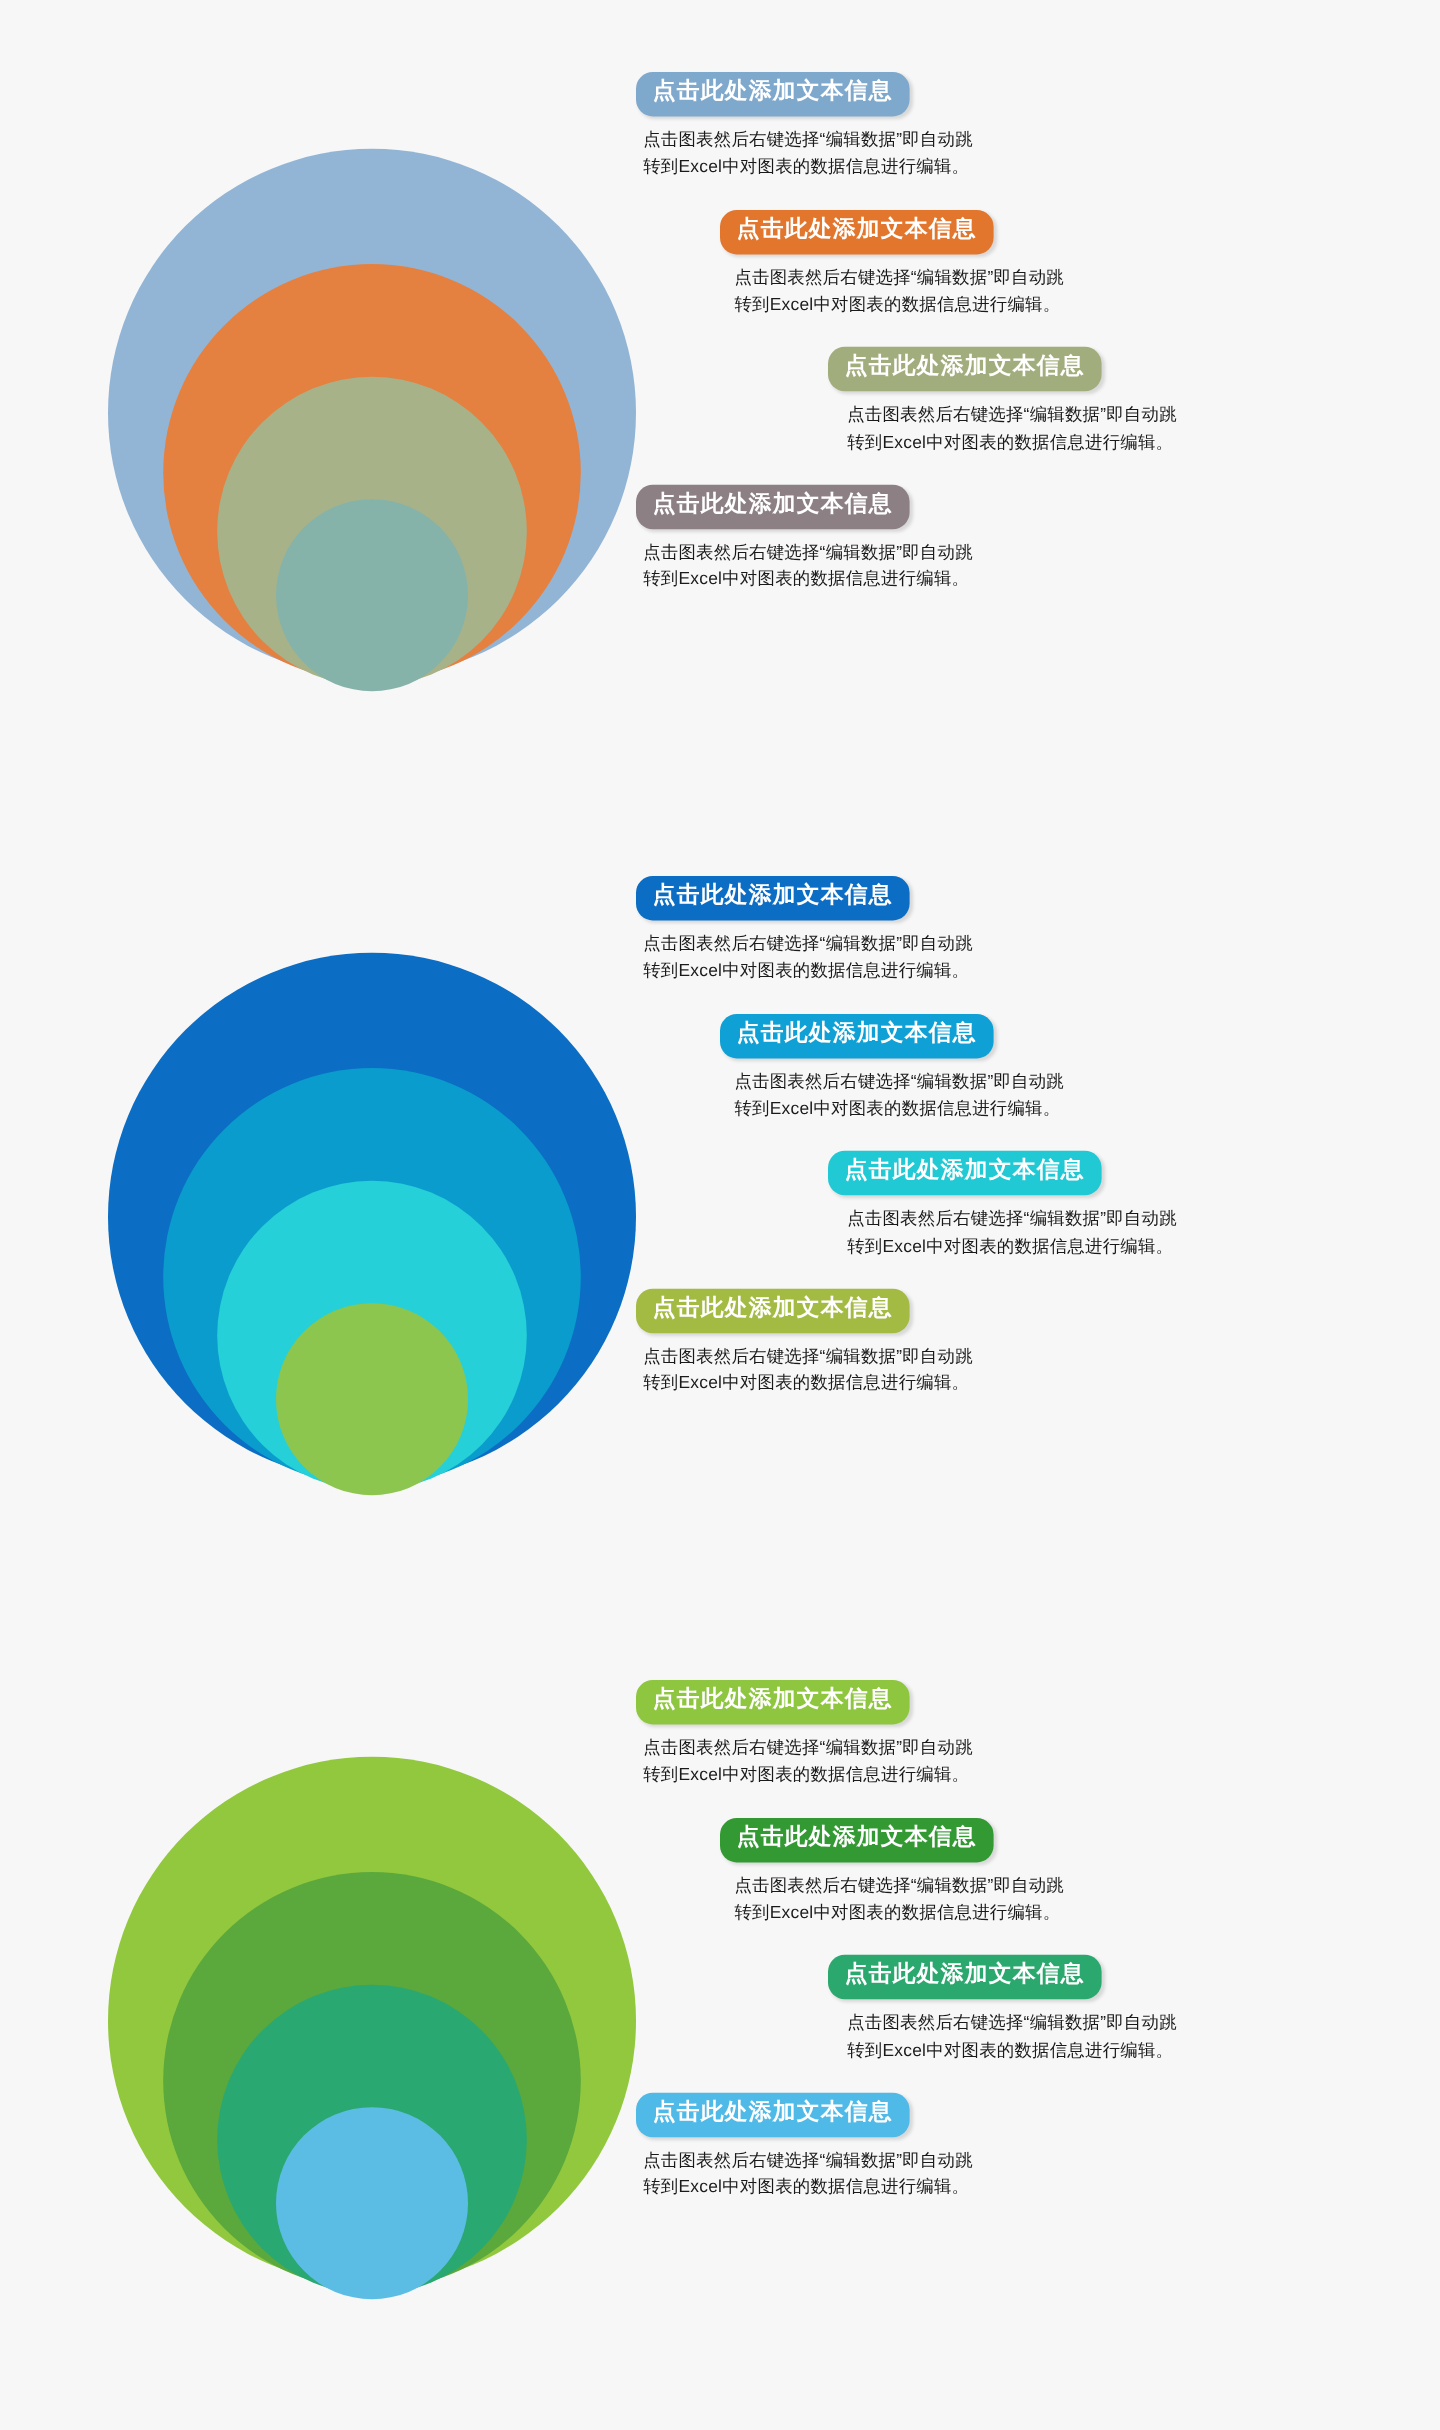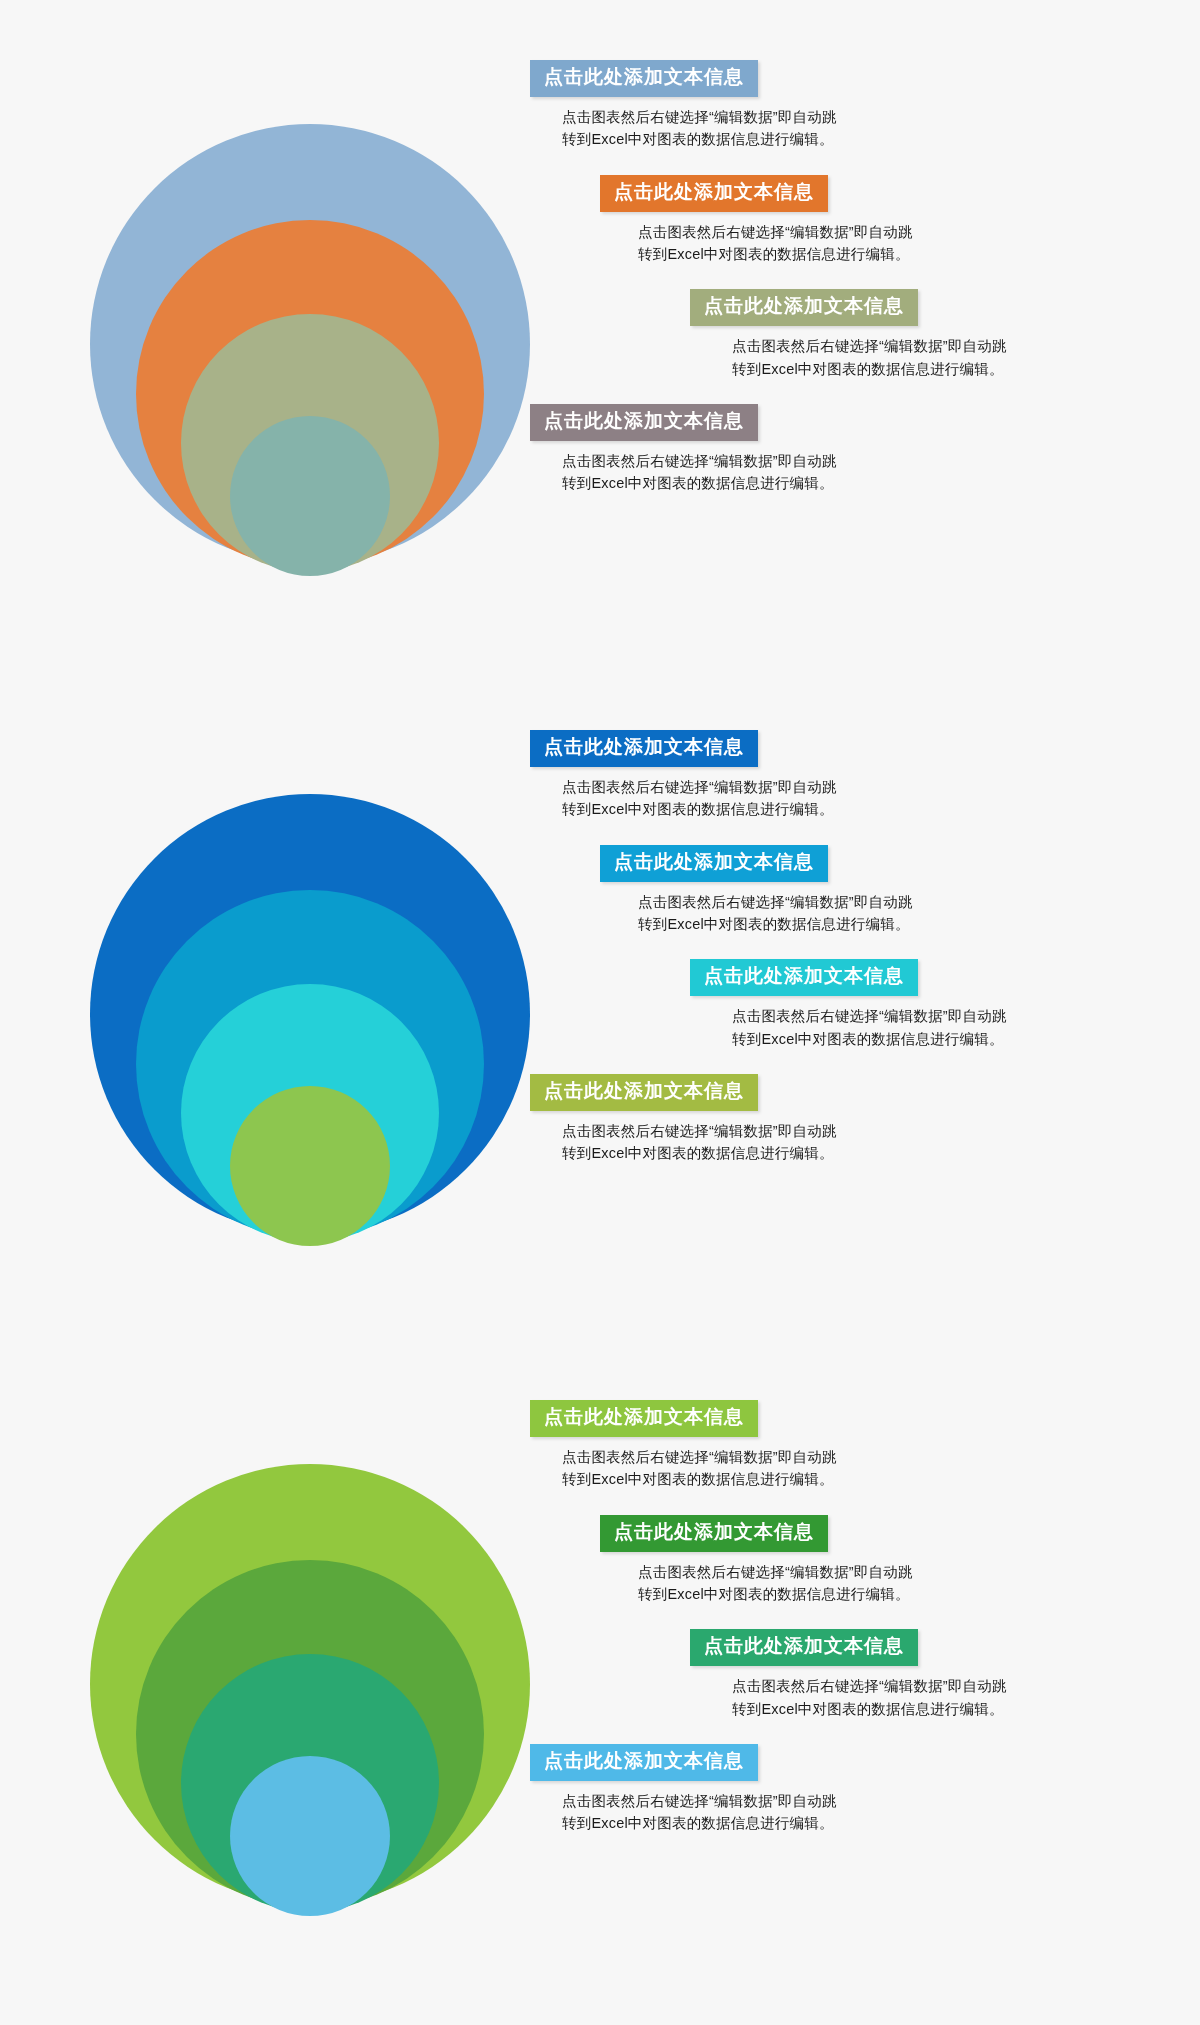--- a/index.html
+++ b/index.html
@@ -59,30 +59,30 @@
   .label{
     display:inline-block;
     padding:6px 14px 8px 14px;
     color:#ffffff;
     font-size:19px;
     font-weight:bold;
     letter-spacing:1px;
     line-height:1.2;
     white-space:nowrap;
     box-shadow:2px 2px 3px rgba(0,0,0,0.13);
+    border-radius:14px;
   }
   .desc{
     margin-top:9px;
     padding-left:6px;
     color:#1a1a1a;
     font-size:14.5px;
     line-height:1.55;
     letter-spacing:0.2px;
     white-space:pre-line;
-    margin-left:26px;
   }
   .item.ind-1 .desc{ padding-left:12px; }
   .item.ind-2 .desc{ padding-left:16px; }
 
   .spacer{ height:18px; }
 </style>
 </head>
 <body>
 
 <div class="page">

